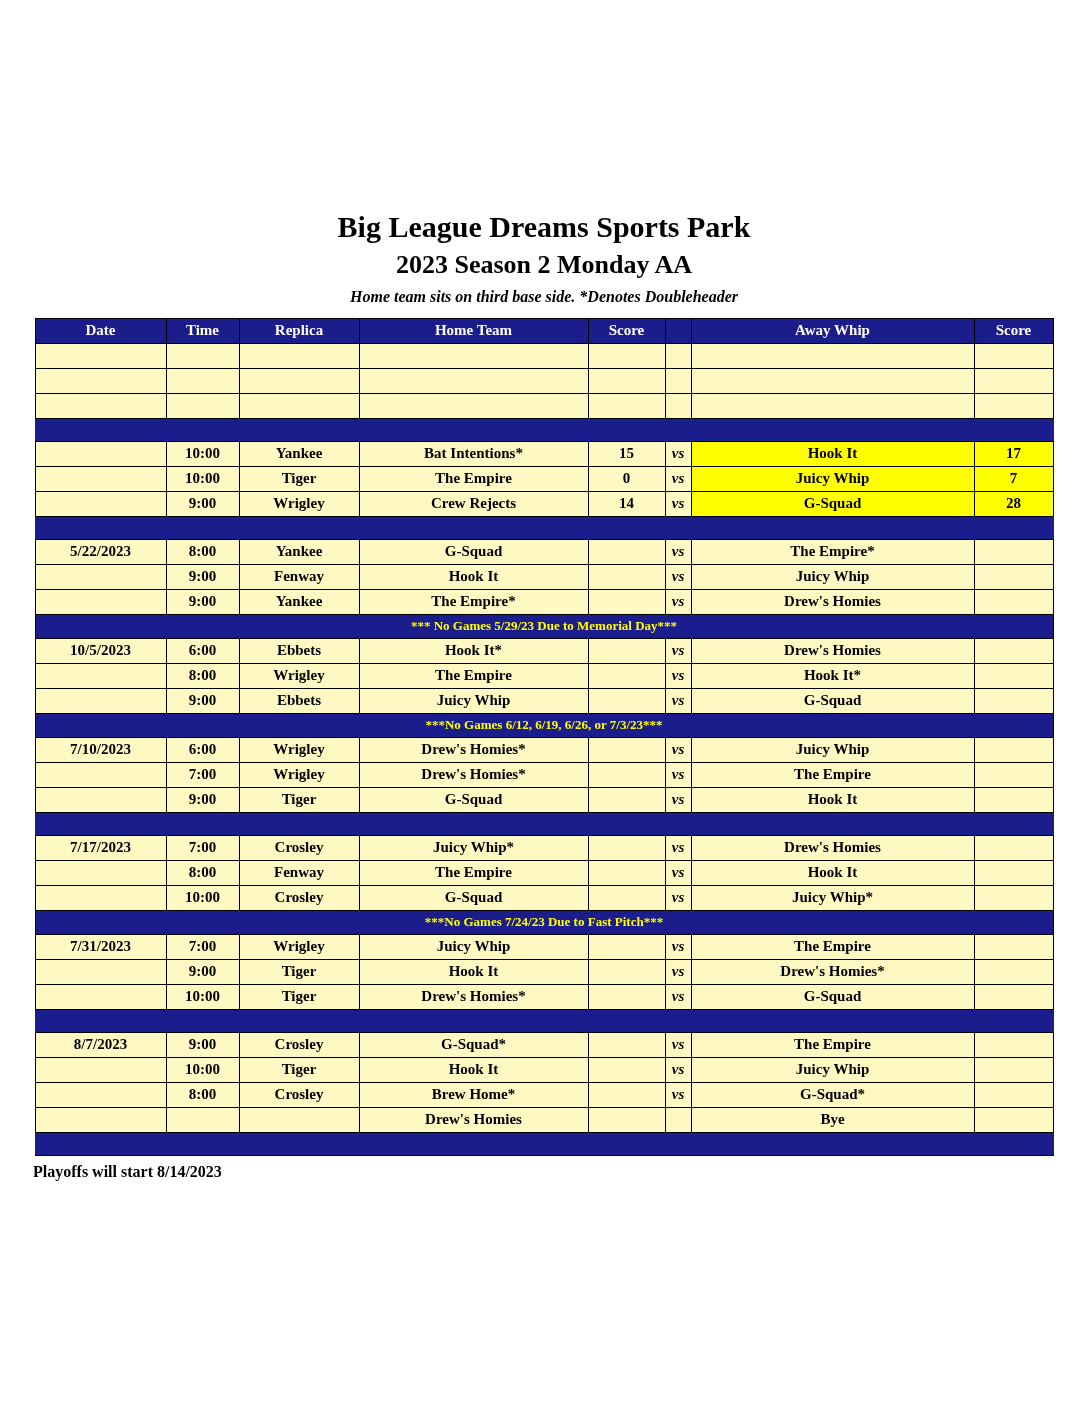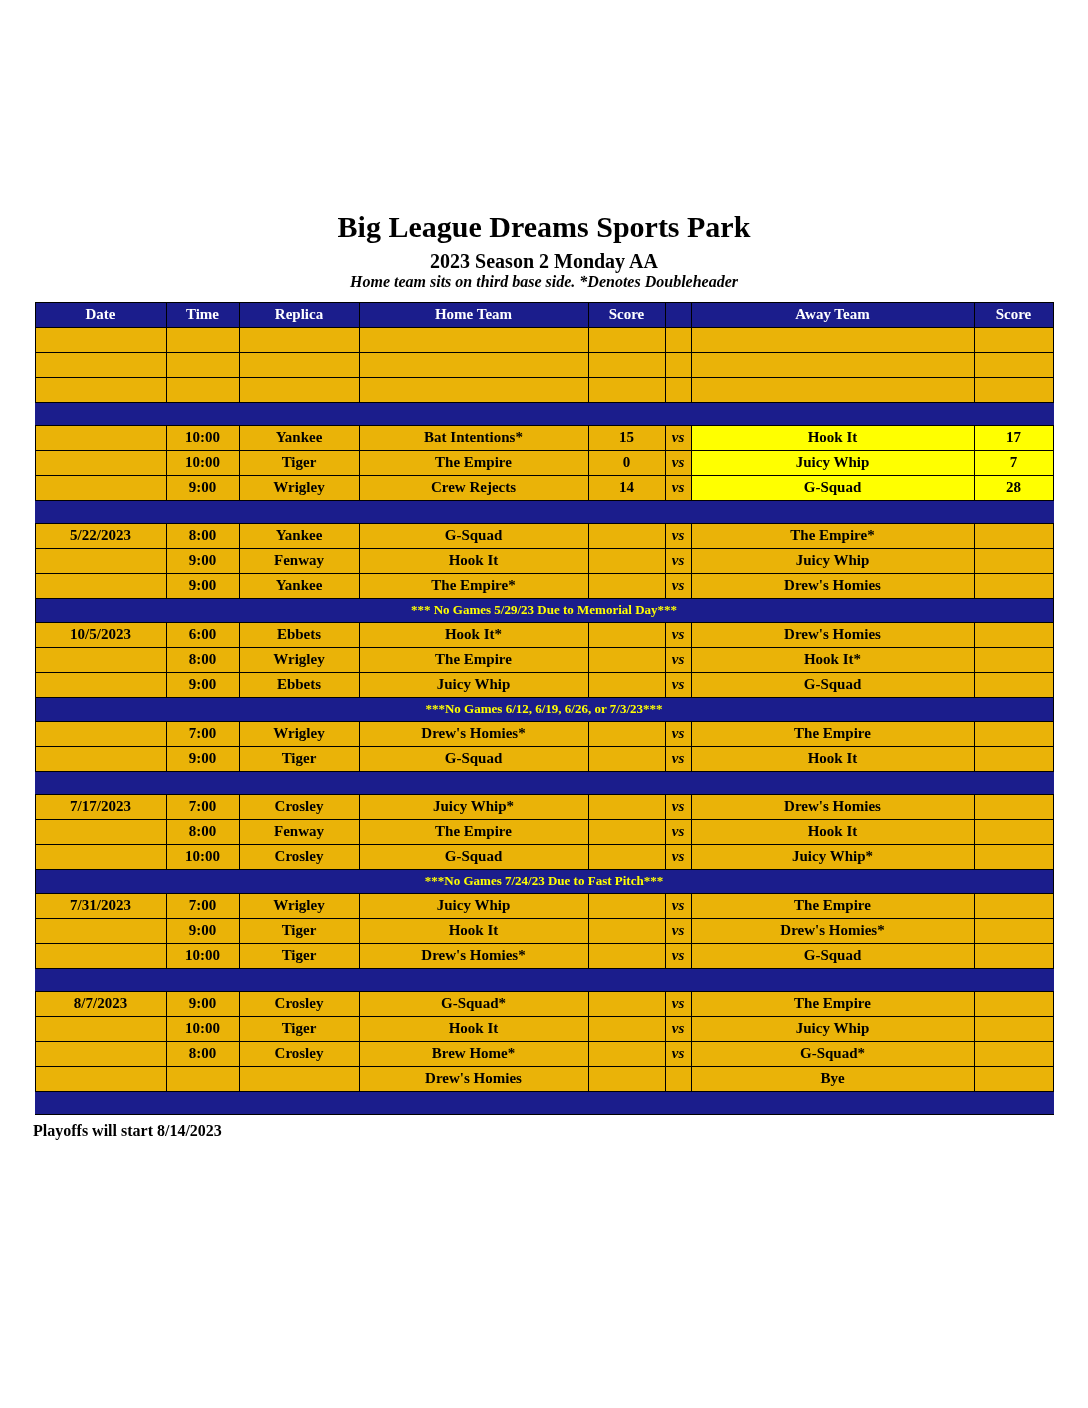--- a/index.html
+++ b/index.html
@@ -26,38 +26,38 @@
     text-align: center;
     padding-top: 192px;
   }
   .doc-title {
     font-size: 30px;
     font-weight: bold;
     letter-spacing: 0px;
     line-height: 1.15;
   }
   .doc-subtitle {
-    font-size: 20px;
+    font-size: 26px;
     font-weight: bold;
     margin-top: 5px;
     line-height: 1.15;
   }
   .doc-note {
     font-size: 16px;
     font-weight: bold;
     font-style: italic;
-    margin-top: 0;
+    margin-top: 9px;
     line-height: 1.15;
   }
   table.sched {
     border-collapse: collapse;
     table-layout: fixed;
     margin: 11px auto 0 auto;
     width: 1018px;
-    background: #eab308;
+    background: #fef9c3;
   }
   table.sched td, table.sched th {
     border: 1px solid #000000;
     height: 24px;
     padding: 0 2px;
     font-size: 15px;
     font-weight: bold;
     text-align: center;
     vertical-align: middle;
     overflow: hidden;
@@ -133,21 +133,21 @@
         <col class="c-score2">
     </colgroup>
     <thead>
       <tr>
         <th>Date</th>
         <th>Time</th>
         <th>Replica</th>
         <th>Home Team</th>
         <th>Score</th>
         <th></th>
-        <th>Away Team</th>
+        <th>Away Whip</th>
         <th>Score</th>
       </tr>
     </thead>
     <tbody id="tbody">
         <tr class="blank">
           <td>&nbsp;</td>
           <td>&nbsp;</td>
           <td>&nbsp;</td>
           <td>&nbsp;</td>
           <td>&nbsp;</td>
@@ -271,20 +271,30 @@
           <td>Juicy Whip</td>
           <td>&nbsp;</td>
           <td class="vs">vs</td>
           <td>G-Squad</td>
           <td>&nbsp;</td>
         </tr>
         <tr class="noteblue">
           <td colspan="8">***No Games 6/12, 6/19, 6/26, or 7/3/23***</td>
         </tr>
         <tr>
+          <td>7/10/2023</td>
+          <td>6:00</td>
+          <td>Wrigley</td>
+          <td>Drew's Homies*</td>
+          <td>&nbsp;</td>
+          <td class="vs">vs</td>
+          <td>Juicy Whip</td>
+          <td>&nbsp;</td>
+        </tr>
+        <tr>
           <td>&nbsp;</td>
           <td>7:00</td>
           <td>Wrigley</td>
           <td>Drew's Homies*</td>
           <td>&nbsp;</td>
           <td class="vs">vs</td>
           <td>The Empire</td>
           <td>&nbsp;</td>
         </tr>
         <tr>

